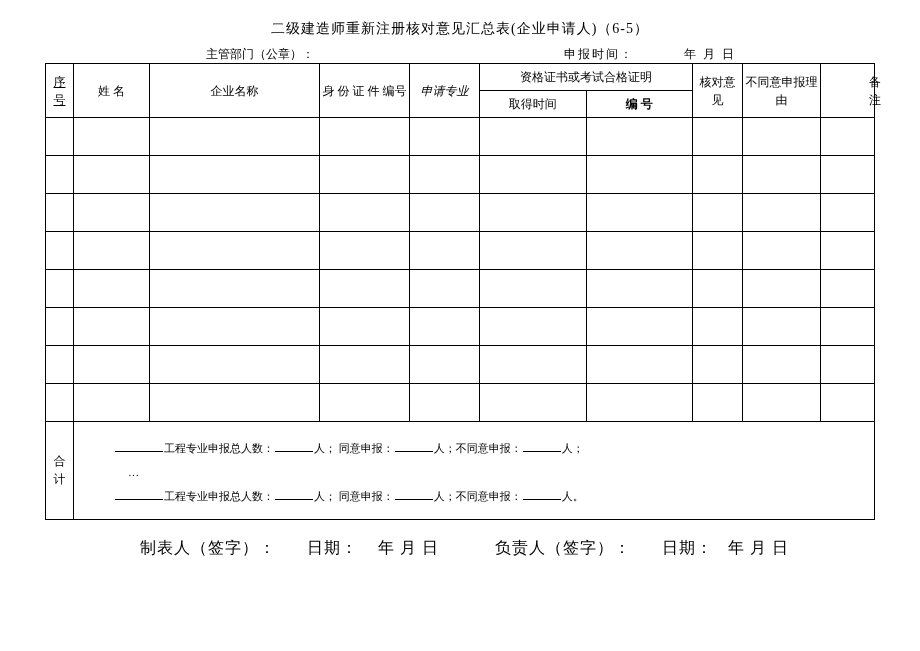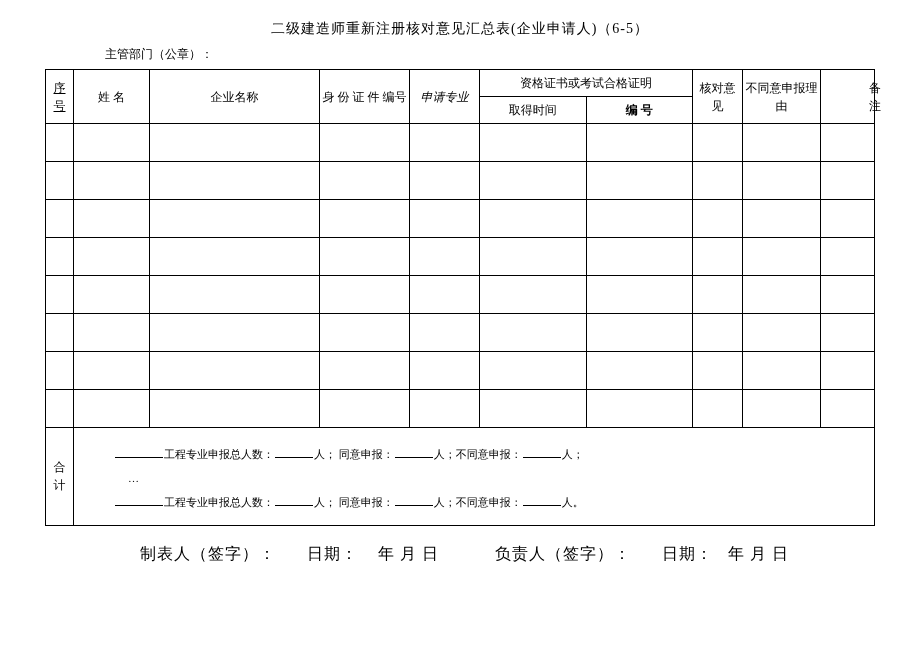--- a/index.html
+++ b/index.html
@@ -13,22 +13,22 @@
       width: 920px;
     }
     .title {
       text-align: center;
       font-size: 14px;
       margin-bottom: 8px;
       letter-spacing: 1px;
     }
     .header-row {
       display: flex;
-      margin-bottom: 6px;
       font-size: 12px;
+      text-align: center;
     }
     .header-left {
       width: 370px;
       padding-left: 60px;
     }
     .header-right {
       flex: 1;
       padding-left: 10px;
       letter-spacing: 2px;
     }
@@ -89,20 +89,25 @@
       margin-right: 26px;
     }
   </style>
 </head>
 <body>
 
 <div class="title">二级建造师重新注册核对意见汇总表(企业申请人)（6-5）</div>
 
 <div class="header-row">
   <div class="header-left">主管部门（公章）：</div>
+  <div class="header-right">
+    <span>申报时间：</span>
+    &nbsp;&nbsp;&nbsp;&nbsp;&nbsp;&nbsp;&nbsp;&nbsp;
+    <span>年   月   日</span>
+  </div>
 </div>
 
 <table>
   <tbody>
       <tr>
     <th rowspan="2" class="col-seq">序号</th>
     <th rowspan="2" class="col-name">姓    名</th>
     <th rowspan="2" class="col-company">企业名称</th>
     <th rowspan="2" class="col-id">身 份 证 件 编号</th>
     <th rowspan="2" class="col-major">申请专业</th>

